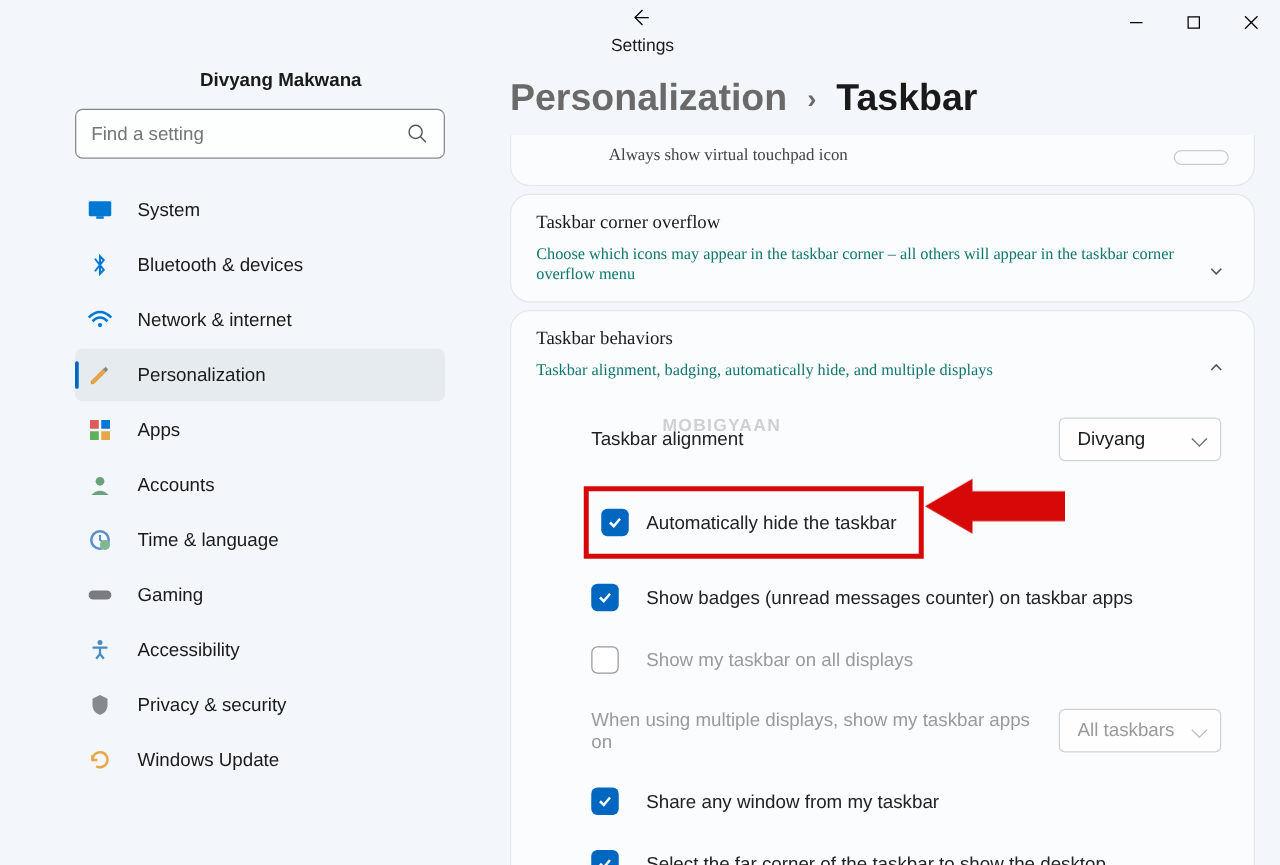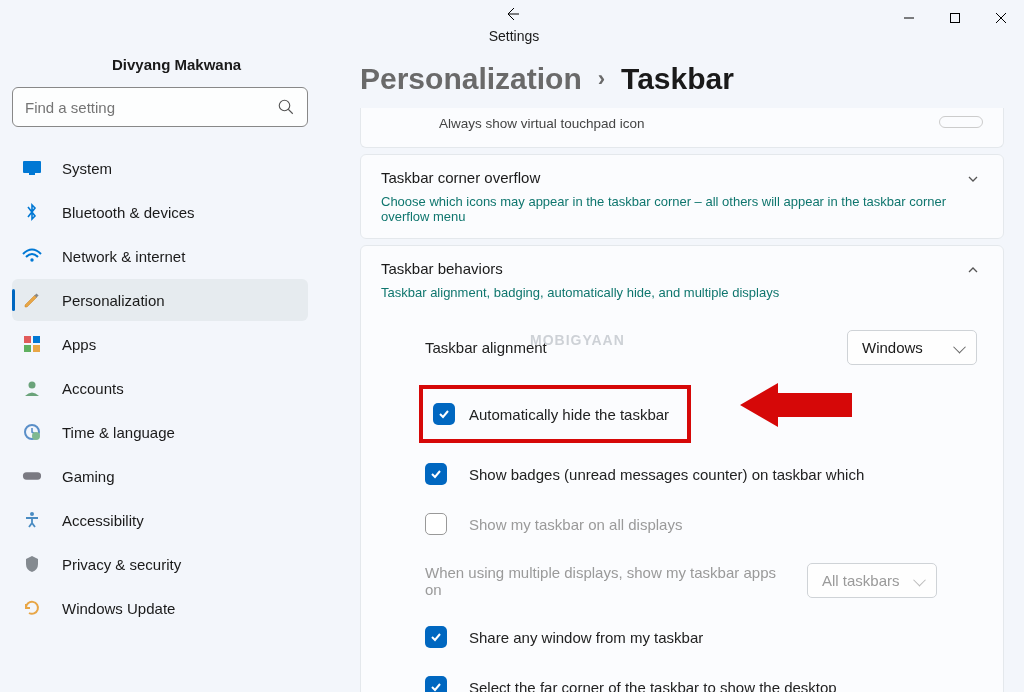--- a/index.html
+++ b/index.html
@@ -34,20 +34,21 @@
   display: flex;
 }
 .win-controls div {
   width: 46px; height: 36px;
   display: flex; align-items: center; justify-content: center;
   cursor: pointer;
 }
 .main {
   display: flex;
   height: calc(100% - 44px);
+  padding-left: 48px;
 }
 .sidebar {
   width: 320px;
   padding: 0 12px 0 12px;
   overflow-y: auto;
 }
 .user-block {
   padding: 12px 0 14px 100px;
   font-weight: 600;
   font-size: 15px;
@@ -108,33 +109,34 @@
   font-size: 30px;
   font-weight: 600;
   gap: 16px;
   margin-bottom: 12px;
 }
 .breadcrumb .parent { color: #6a6a6a; cursor: pointer; }
 .breadcrumb .chev { color: #6a6a6a; font-size: 22px; }
 .card {
   background: #fbfcfe;
   border: 1px solid #e4e8ec;
-  border-radius: 6px;
+  border-radius: 16px;
   margin-bottom: 6px;
 }
 .card-partial {
   border-top: none;
   border-top-left-radius: 0;
   border-top-right-radius: 0;
 }
 .row {
   display: flex;
-  align-items: flex-start;
+  align-items: flex-end;
   padding: 14px 20px;
   cursor: pointer;
+  font-family: Liberation Serif, serif;
 }
 .row-text { flex: 1; }
 .row-title { font-size: 15px; }
 .row-sub { font-size: 13px; color: #0f766e; margin-top: 8px; }
 .chev-toggle {
   width: 20px; height: 20px;
   display: flex; align-items: center; justify-content: center;
 }
 .nested {
   padding: 2px 20px 10px 58px;
@@ -386,41 +388,41 @@
         <div class="chev-toggle">
             <svg width="14" height="14" viewBox="0 0 14 14">
               <path d="M3 9 L7 5 L11 9" stroke="#555" stroke-width="1.3" fill="none"></path>
             </svg>
           </div>
       </div>
 
       <div class="nested">
         <div class="nested-row">
           <span class="label" style="flex:1;">Taskbar alignment</span>
-          <div class="select"><span>Windows</span></div>
+          <div class="select"><span>Divyang</span></div>
         </div>
 
         <div class="nested-row" style="padding:6px 0;">
           <div class="redbox">
             <span class="checkbox checked">
                 <svg width="14" height="14" viewBox="0 0 14 14">
                   <path d="M3 7 L6 10 L11 4" stroke-width="2" fill="none"></path>
                 </svg>
               </span>
             <span class="label">Automatically hide the taskbar</span>
           </div>
         </div>
 
         <div class="nested-row">
           <span class="checkbox checked">
               <svg width="14" height="14" viewBox="0 0 14 14">
                 <path d="M3 7 L6 10 L11 4" stroke-width="2" fill="none"></path>
               </svg>
             </span>
-          <span class="label">Show badges (unread messages counter) on taskbar which</span>
+          <span class="label">Show badges (unread messages counter) on taskbar apps</span>
         </div>
 
         <div class="nested-row">
           <span class="checkbox unchecked"></span>
           <span class="label disabled">Show my taskbar on all displays</span>
         </div>
 
         <div class="nested-row">
           <span class="label disabled" style="flex:1;max-width:360px;">When using multiple displays, show my taskbar apps on</span>
           <div class="select disabled"><span>All taskbars</span></div>

